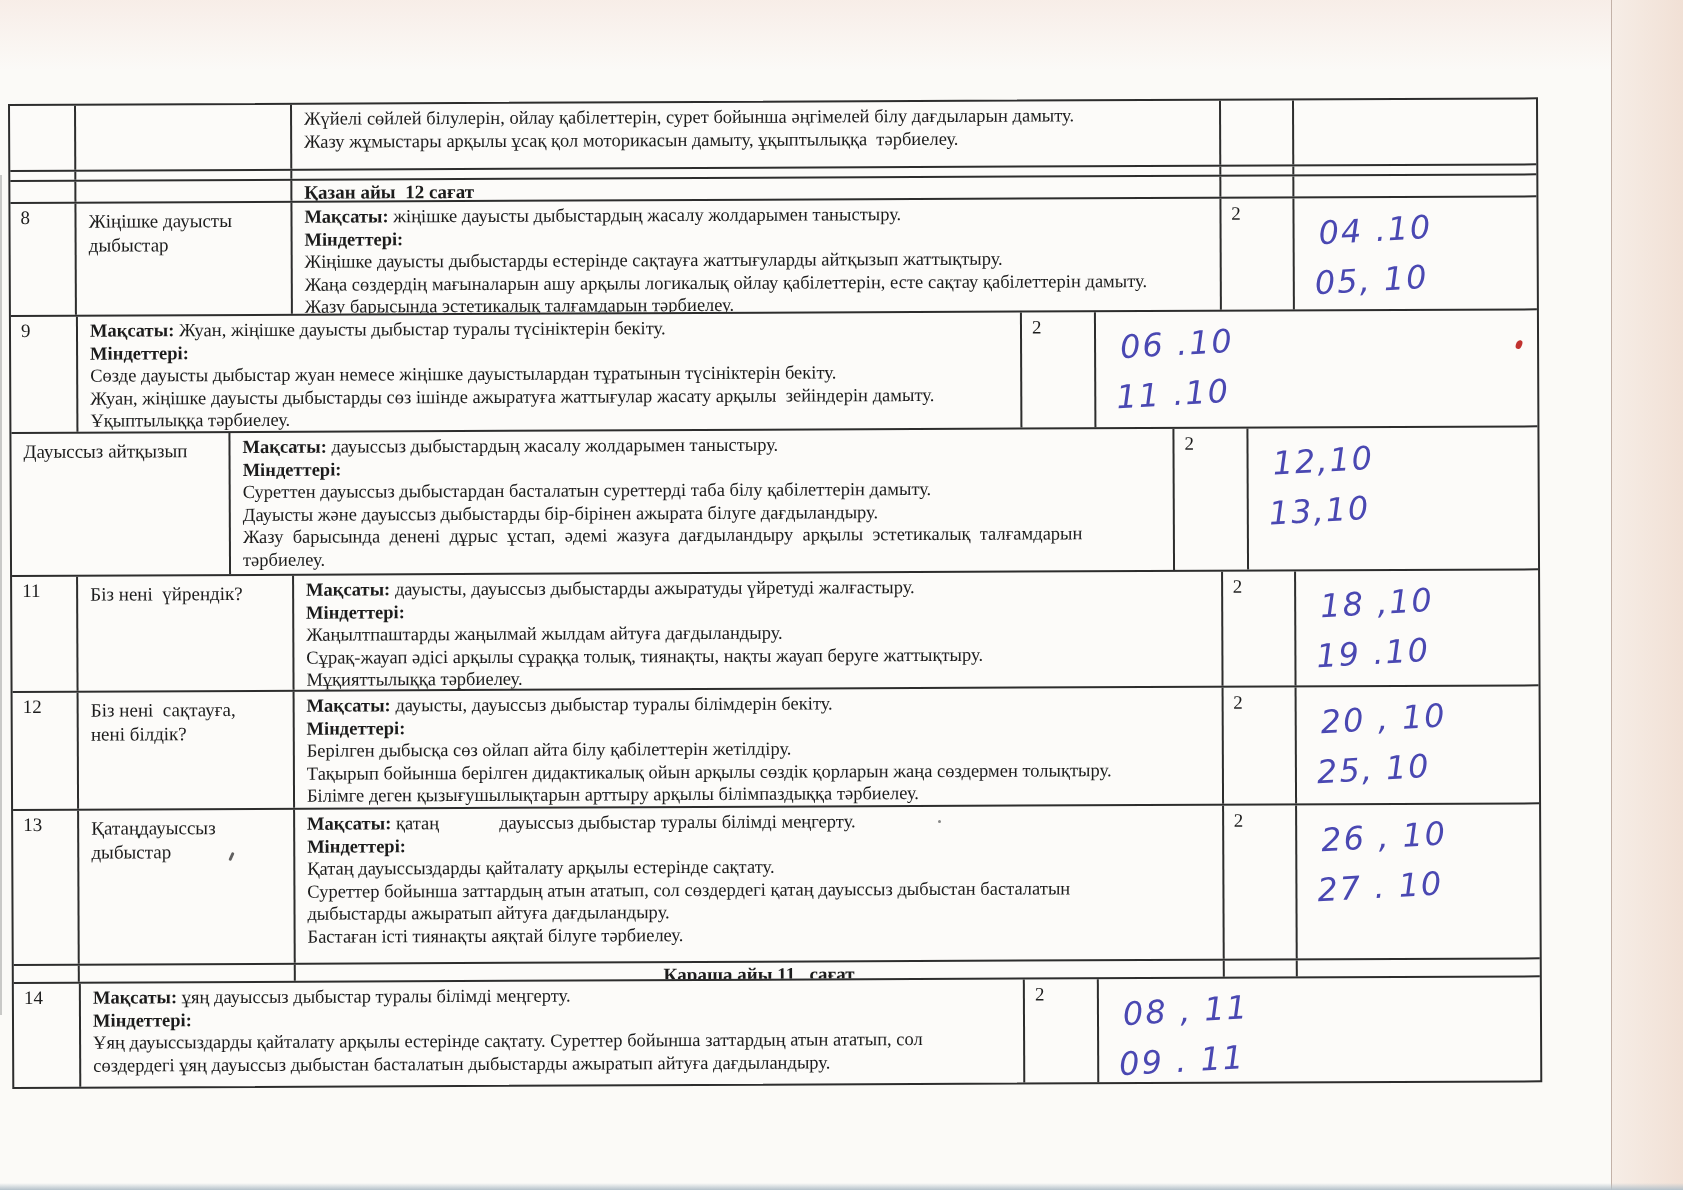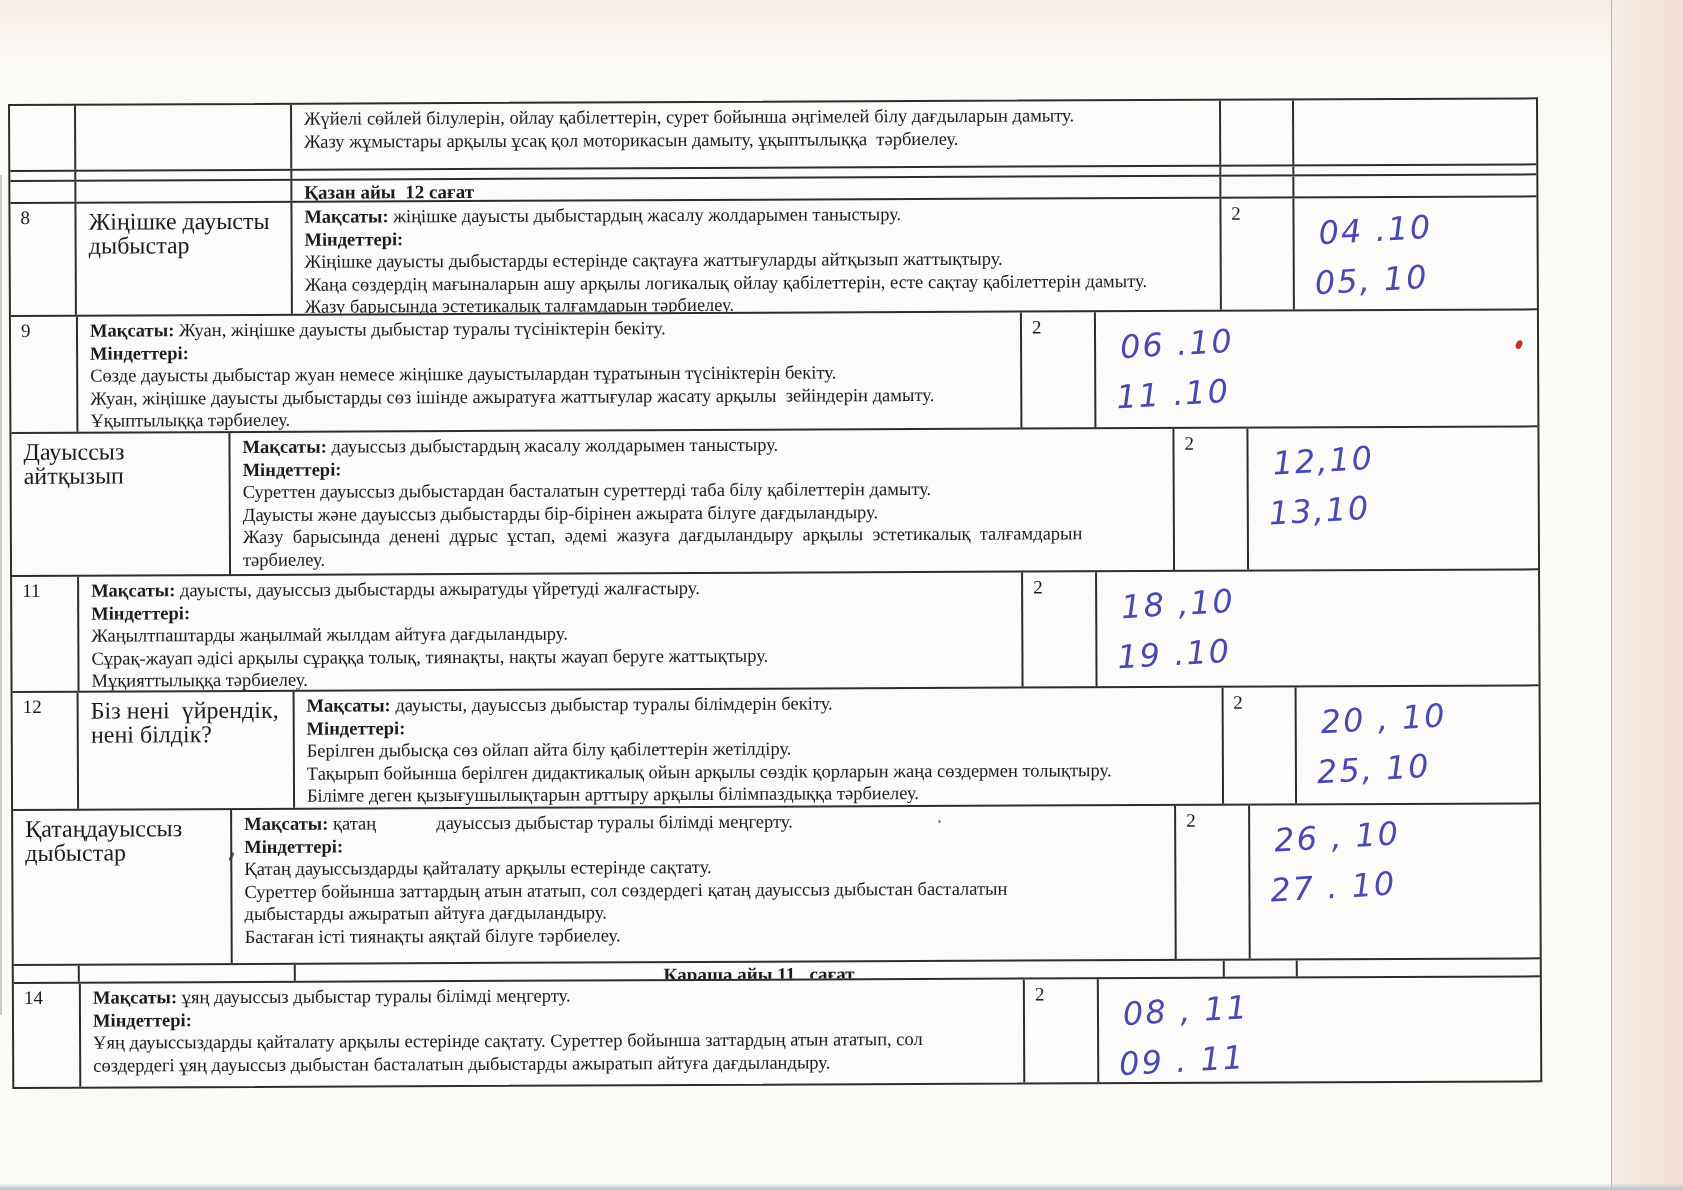--- a/index.html
+++ b/index.html
@@ -31,21 +31,21 @@
     transform:rotate(-0.25deg);transform-origin:0 0;
     border:2px solid #2d2d2d;
     box-sizing:border-box;
     background:rgba(255,255,255,0.25);
   }
   .row{display:flex;border-bottom:2px solid #2d2d2d;box-sizing:border-box;}
   .row:last-child{border-bottom:none;}
   .cell{border-right:2px solid #2d2d2d;box-sizing:border-box;overflow:hidden;}
   .cell:last-child{border-right:none;}
   .c1{width:67px;padding:3px 4px 0 10px;font-size:19px;}
-  .c2{width:219px;padding:6px 6px 0 12px;font-size:24px;line-height:24px;white-space:pre-wrap;}
+  .c2{width:219px;padding:6px 6px 0 12px;font-size:19px;line-height:24px;white-space:pre-wrap;}
   .c3{width:944px;padding:3px 12px 0 12px;font-size:18.5px;line-height:22.5px;}
   .c4{width:74px;padding:4px 4px 0 10px;font-size:19px;}
   .c5{width:246px;padding:10px 0 0 24px;}
   .b{font-weight:bold;}
   .pre{white-space:pre-wrap;}
   .goal{white-space:pre-wrap;}
   .month{font-weight:bold;font-size:19px;padding-top:1px;white-space:pre-wrap;}
   .month.center{text-align:center;}
   
   .hw{
@@ -142,53 +142,55 @@
     </div>
     <div class="cell c4">2</div>
     <div class="cell c5">
       <div class="hw">12,10</div>
       <div class="hw">13,10</div>
     </div>
   </div>
 
   <div class="row" style="height:116px">
     <div class="cell c1">11</div>
+    <div class="cell c2">Біз нені  үйрендік?</div>
     <div class="cell c3">
       <div class="goal"><span class="b">Мақсаты:</span> <span>дауысты, дауыссыз дыбыстарды ажыратуды үйретуді жалғастыру.</span></div>
       <div class="b">Міндеттері:</div>
       <div class="pre">Жаңылтпаштарды жаңылмай жылдам айтуға дағдыландыру.
 Сұрақ-жауап әдісі арқылы сұраққа толық, тиянақты, нақты жауап беруге жаттықтыру.
 Мұқияттылыққа тәрбиелеу.</div>
     </div>
     <div class="cell c4">2</div>
     <div class="cell c5">
       <div class="hw">18 ,10</div>
       <div class="hw">19 .10</div>
     </div>
   </div>
 
   <div class="row" style="height:118px">
     <div class="cell c1">12</div>
-    <div class="cell c2">Біз нені  үйрендік,
+    <div class="cell c2">Біз нені  сақтауға,
 нені білдік?</div>
     <div class="cell c3">
       <div class="goal"><span class="b">Мақсаты:</span> <span>дауысты, дауыссыз дыбыстар туралы білімдерін бекіту.</span></div>
       <div class="b">Міндеттері:</div>
       <div class="pre">Берілген дыбысқа сөз ойлап айта білу қабілеттерін жетілдіру.
 Тақырып бойынша берілген дидактикалық ойын арқылы сөздік қорларын жаңа сөздермен толықтыру.
 Білімге деген қызығушылықтарын арттыру арқылы білімпаздыққа тәрбиелеу.</div>
     </div>
     <div class="cell c4">2</div>
     <div class="cell c5">
       <div class="hw">20 , 10</div>
       <div class="hw">25, 10</div>
     </div>
   </div>
 
   <div class="row" style="height:155px">
+    <div class="cell c1">13</div>
     <div class="cell c2">Қатаңдауыссыз
 дыбыстар</div>
     <div class="cell c3">
       <div class="goal"><span class="b">Мақсаты:</span> <span>қатаң             дауыссыз дыбыстар туралы білімді меңгерту.</span></div>
       <div class="b">Міндеттері:</div>
       <div class="pre">Қатаң дауыссыздарды қайталату арқылы естерінде сақтату.
 Суреттер бойынша заттардың атын ататып, сол сөздердегі қатаң дауыссыз дыбыстан басталатын
 дыбыстарды ажыратып айтуға дағдыландыру.
 Бастаған істі тиянақты аяқтай білуге тәрбиелеу.</div>
     </div>

